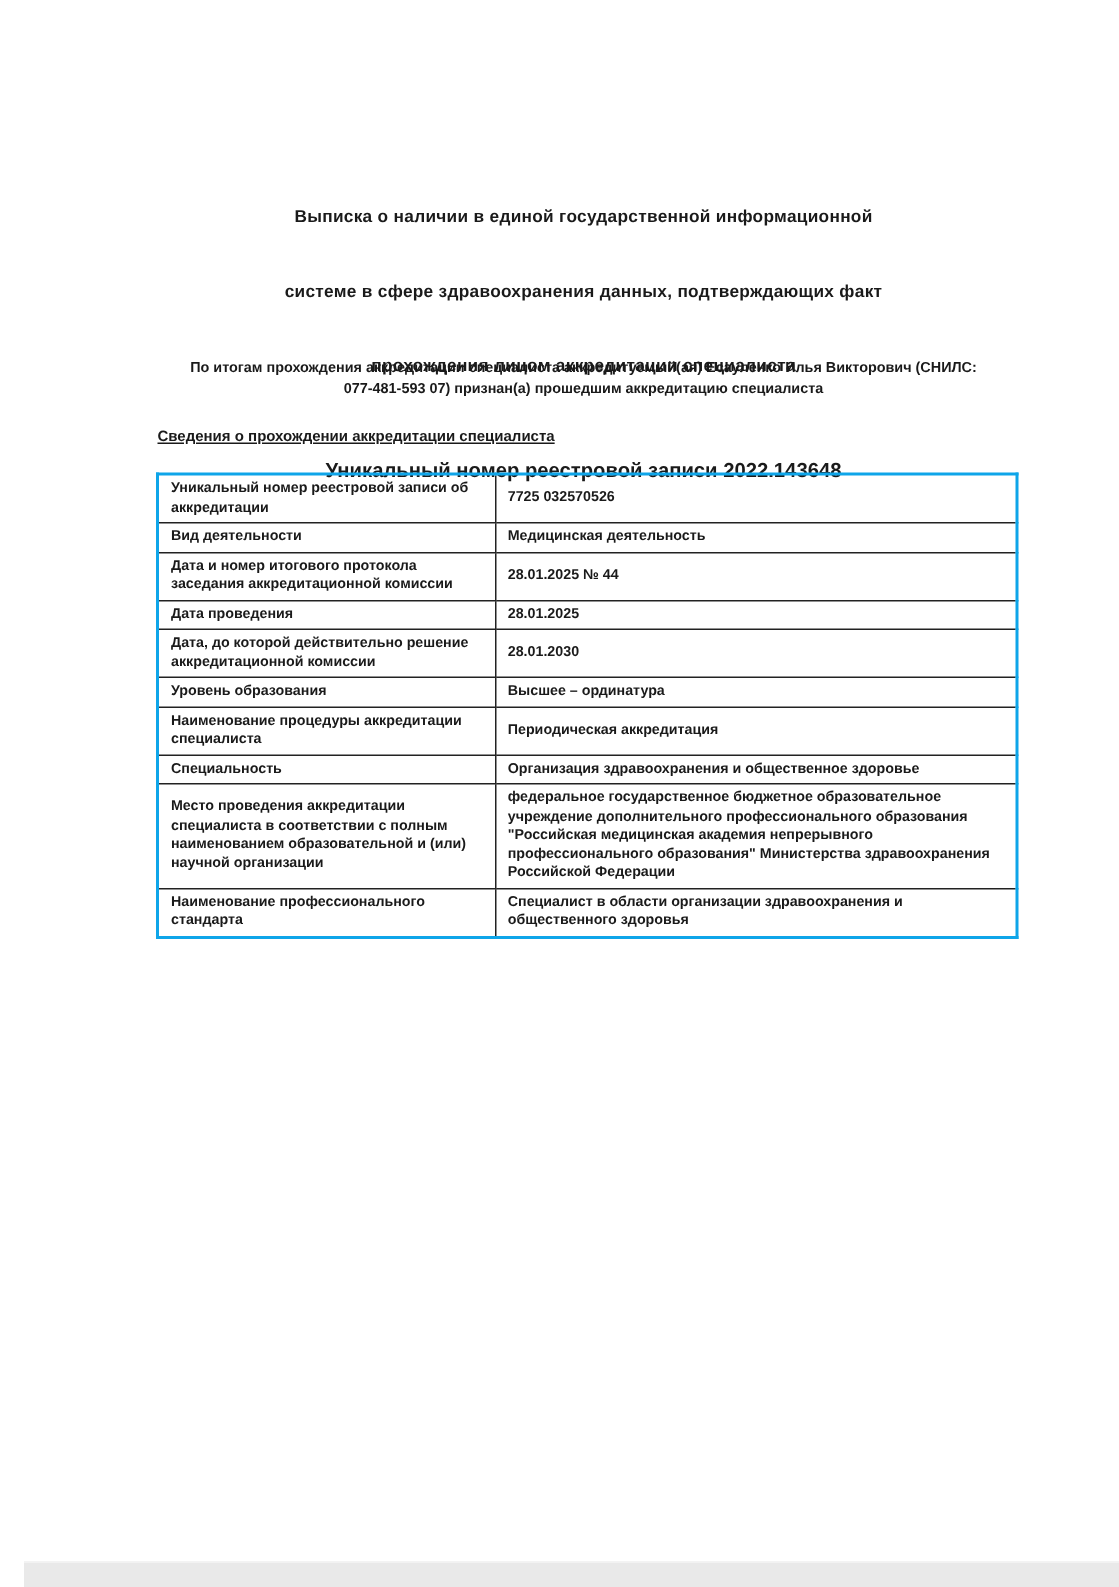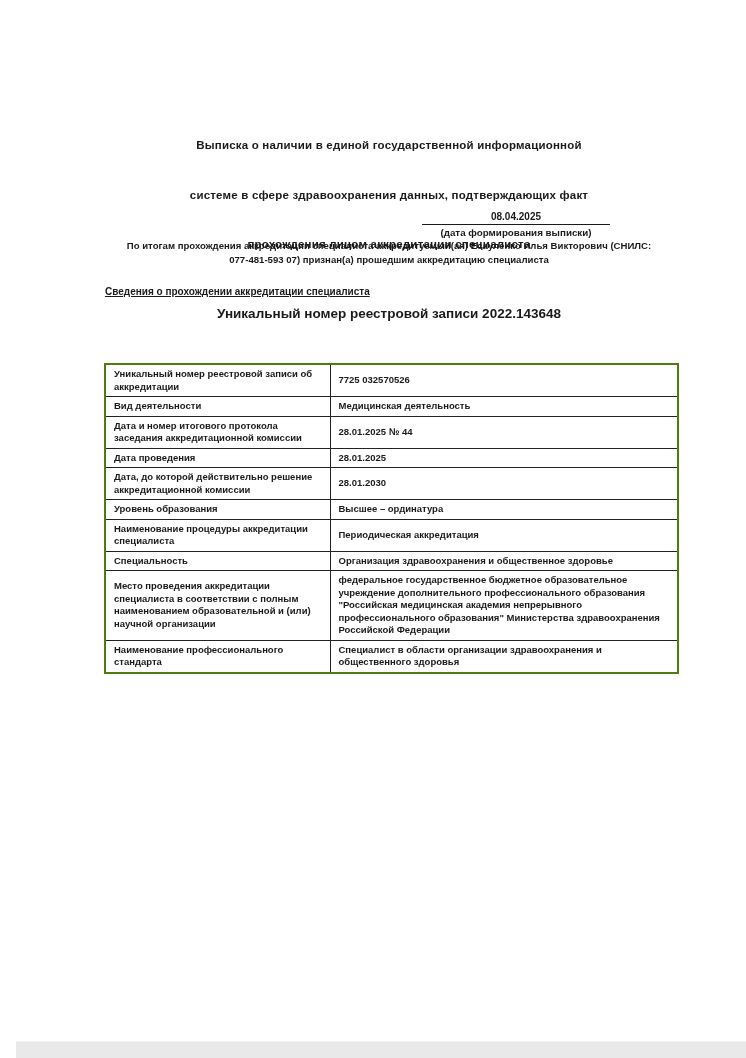--- a/index.html
+++ b/index.html
@@ -75,23 +75,22 @@
     text-align: center;
     font-weight: bold;
     font-size: 13.5px;
   }
   table.accreditation-table {
     position: absolute;
     top: 299px;
     left: 88px;
     width: 568px;
     border-collapse: collapse;
-    border: 2px solid #4d7c0f;
+    border: 2px solid #0ea5e9;
     table-layout: fixed;
-    margin-top: 48px;
   }
   table.accreditation-table td {
     border: 1.4px solid #222222;
     font-weight: bold;
     font-size: 9.5px;
     line-height: 12.5px;
     padding: 3px 8px;
     vertical-align: middle;
     word-wrap: break-word;
   }
@@ -111,24 +110,20 @@
 <body>
 
 <div class="page">
 
   <div class="doc-title">
     <div>Выписка о наличии в единой государственной информационной</div>
     <div>системе в сфере здравоохранения данных, подтверждающих факт</div>
     <div>прохождения лицом аккредитации специалиста</div>
   </div>
 
-  <div class="date-block">
-    <span class="date-value">08.04.2025</span>
-    <span class="date-caption">(дата формирования выписки)</span>
-  </div>
 
   <div class="intro-paragraph">По итогам прохождения аккредитации специалиста аккредитуемый(ая) Есауленко Илья Викторович (СНИЛС: 077-481-593 07) признан(а) прошедшим аккредитацию специалиста</div>
 
   <div class="section-heading">Сведения о прохождении аккредитации специалиста</div>
 
   <div class="registry-heading">Уникальный номер реестровой записи 2022.143648</div>
 
   <table class="accreditation-table">
     <tbody>
         <tr>

